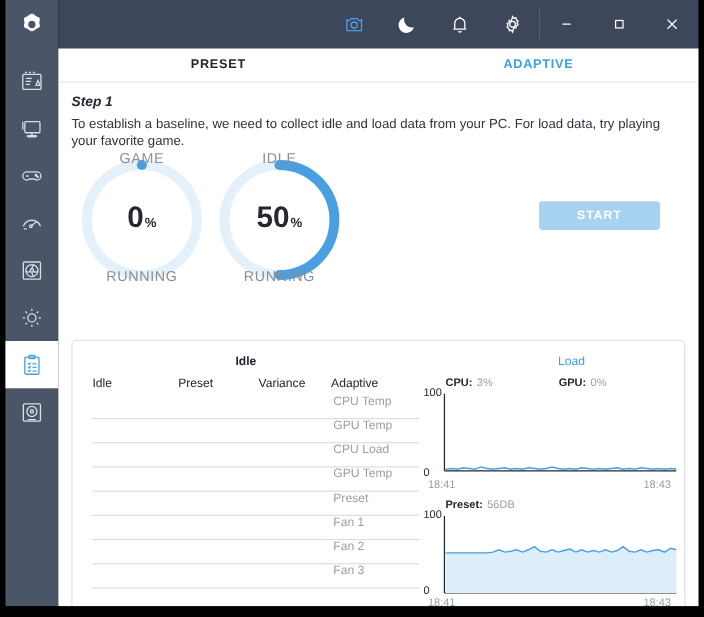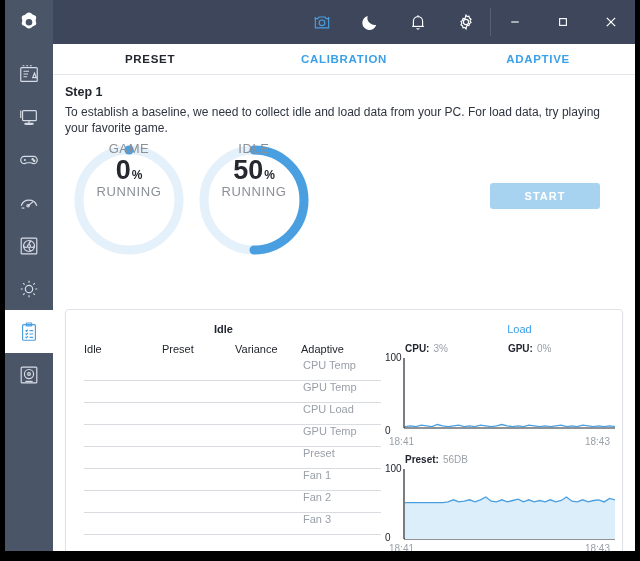--- a/index.html
+++ b/index.html
@@ -25,28 +25,28 @@
   .tb-btn svg{display:block;}
 
   
   .content{position:absolute;left:53px;top:44px;width:582px;height:507px;background:#ffffff;overflow:hidden;}
 
   .tabs{display:flex;height:30px;border-bottom:1px solid #e3e6ea;align-items:center;}
   .tab{flex:1;text-align:center;font-size:11.5px;font-weight:bold;letter-spacing:.7px;color:#3aa0e8;cursor:pointer;}
   .tab.active{color:#22262e;}
 
   .step-wrap{padding:10px 12px 0 12px;}
-  .step-title{font-size:12.5px;font-weight:bold;color:#22262e;margin-bottom:5px;}
+  .step-title{font-size:12.5px;font-weight:bold;color:#22262e;margin-bottom:5px;font-style:italic;}
   .step-desc{font-size:12px;color:#2e3440;line-height:1.35;max-width:556px;}
 
   
   .gauge-row{position:relative;height:122px;margin-top:6px;}
   .gauge{position:absolute;top:0;width:116px;height:116px;}
   .gauge svg{position:absolute;inset:0;}
-  .gauge .g-txt{position:absolute;inset:0;display:flex;flex-direction:column;align-items:center;justify-content:flex-start;}
+  .gauge .g-txt{position:absolute;inset:0;display:flex;flex-direction:column;align-items:center;justify-content:flex-end;gap:32px;}
   .g-label{font-size:13px;color:#8b8f96;letter-spacing:.6px;line-height:1.1;}
   .g-valrow{display:flex;align-items:baseline;}
   .g-val{font-size:27px;font-weight:bold;color:#25292f;line-height:1;}
   .g-pct{font-size:12px;font-weight:bold;color:#25292f;margin-left:1px;}
   .g-sub{font-size:13px;color:#8b8f96;letter-spacing:.6px;line-height:1.2;}
 
   .start-btn{position:absolute;left:425px;top:41px;width:110px;height:26px;background:#a8d3f0;
              border-radius:3px;color:#ffffff;font-size:11px;font-weight:bold;letter-spacing:1px;
              display:flex;align-items:center;justify-content:center;cursor:pointer;}
 
@@ -220,21 +220,20 @@
         </svg>
       </div>
 
     </div>
   </div>
 
   <div class="content">
 
     <div class="tabs">
       <div class="tab active">PRESET</div>
-      <div class="tab">CALIBRATION</div>
       <div class="tab">ADAPTIVE</div>
     </div>
 
     <div class="step-wrap">
       <div class="step-title">Step 1</div>
       <div class="step-desc">To establish a baseline, we need to collect idle and load data from your PC. For load data, try playing your favorite game.</div>
 
       <div class="gauge-row">
 
         <div class="gauge" style="left:6px">

